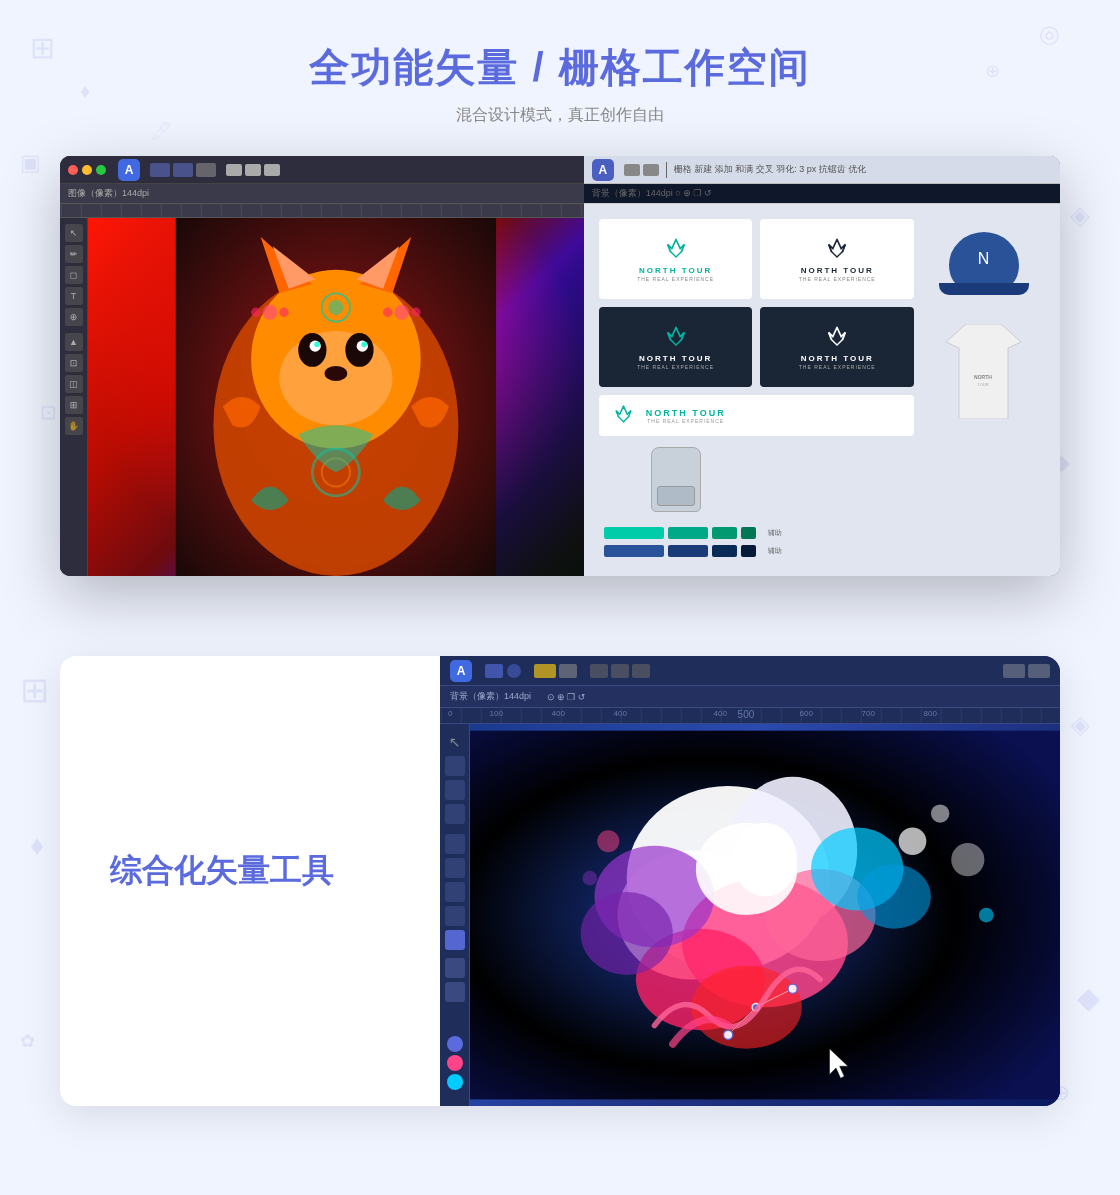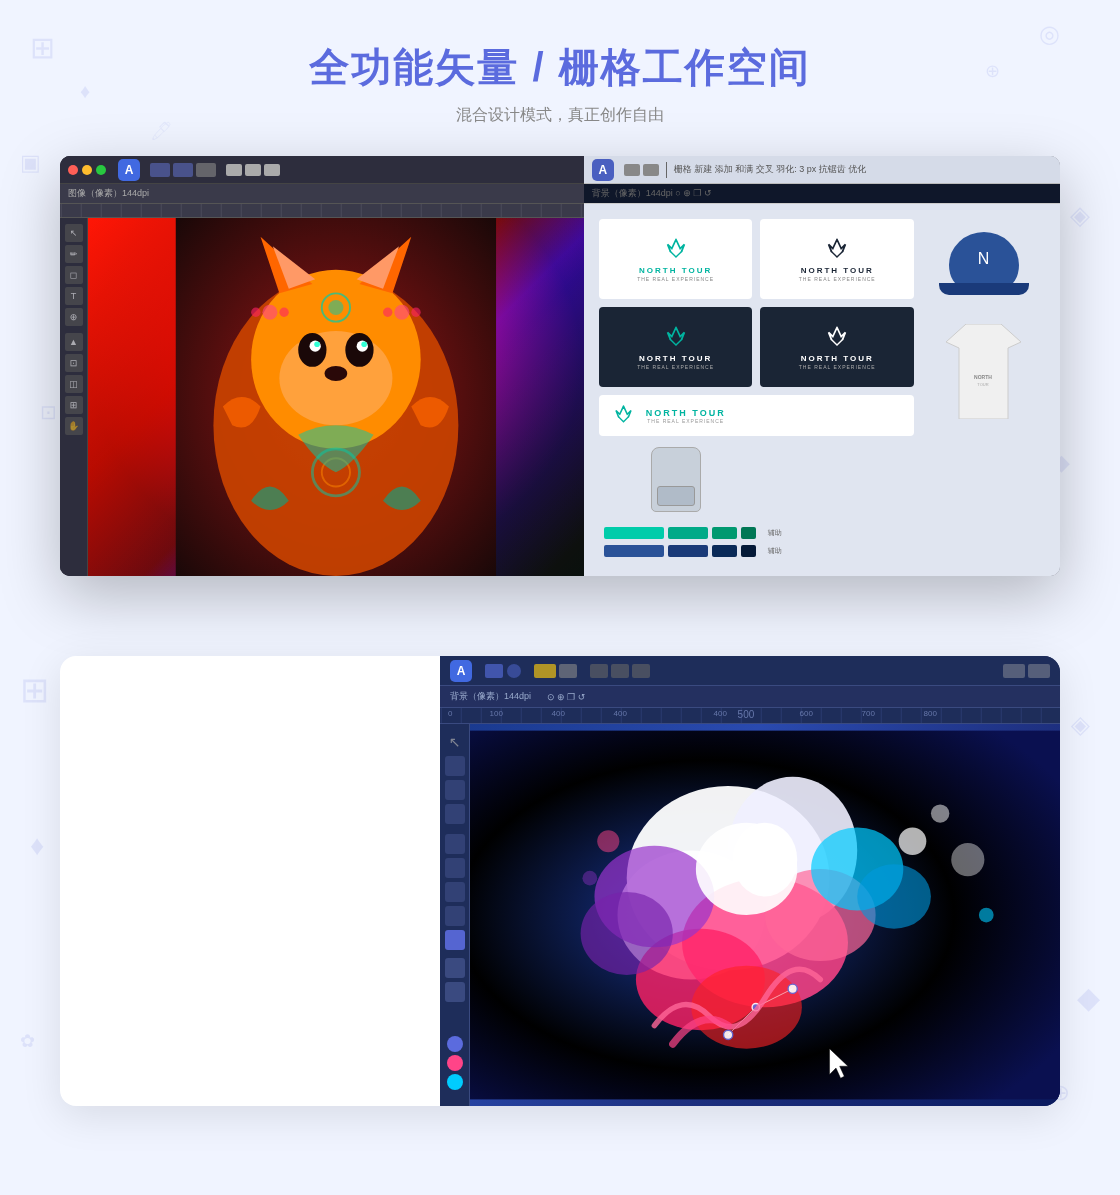--- a/index.html
+++ b/index.html
@@ -682,20 +682,21 @@
   <span class="deco" style="top:200px;right:60px;font-size:18px;">◎</span>
   <span class="deco" style="top:350px;right:20px;font-size:30px;">◆</span>
   <span class="deco" style="top:450px;right:50px;font-size:22px;">⊕</span>
   <span class="deco" style="top:350px;left:150px;font-size:40px;color:#ff6b9d;">✐</span>
 </div>
 
 <div class="section2" style="margin-top:30px;">
   <div class="section2-card">
 
     <div class="section2-left">
+      <h2 class="section2-title">综合化矢量工具</h2>
     </div>
 
     <div class="section2-right">
       <div class="app-window2">
 
         <div class="toolbar">
           <div class="app-icon-blue">A</div>
           <div style="display:flex;gap:4px;margin-left:8px;">
             <div style="width:18px;height:14px;background:#4a5fc0;border-radius:2px;opacity:0.8;"></div>
             <div style="width:14px;height:14px;background:#4a5fc0;border-radius:50%;opacity:0.6;"></div>

